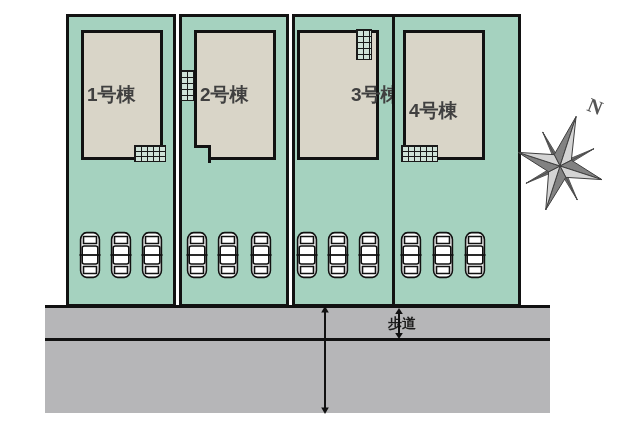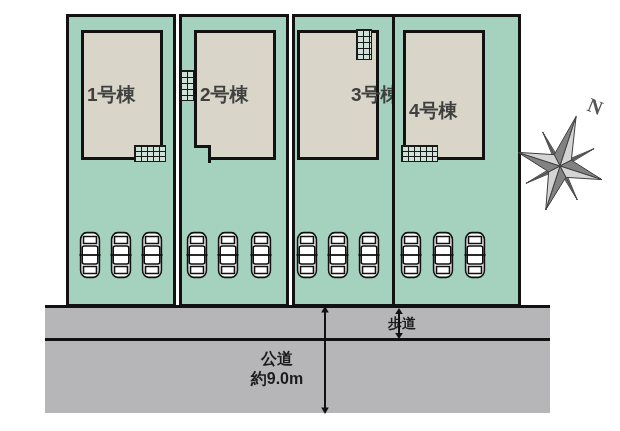--- a/index.html
+++ b/index.html
@@ -273,24 +273,20 @@
   <div class="walk-label" style="left:388px;top:316px;">歩道</div>
   <div class="dimarrow" style="left:392px;top:308px;">
     <svg width="14" height="31" viewBox="0 0 14 31" xmlns="http://www.w3.org/2000/svg">
       <line x1="7" y1="3" x2="7" y2="28" stroke="#111" stroke-width="2"></line>
       <polygon points="7,0 3.2,6 10.8,6" fill="#111"></polygon>
       <polygon points="7,31 3.2,25 10.8,25" fill="#111"></polygon>
     </svg>
   </div>
 
   <div class="road" style="left:45px;top:341px;width:505px;height:72px;"></div>
-  <div class="road-label" style="left:232px;top:349px;width:90px;">
-    <span>公道</span><br>
-    <span>約9.0m</span>
-  </div>
   <div class="dimarrow" style="left:318px;top:306px;">
     <svg width="14" height="108" viewBox="0 0 14 108" xmlns="http://www.w3.org/2000/svg">
       <line x1="7" y1="3" x2="7" y2="105" stroke="#111" stroke-width="2"></line>
       <polygon points="7,0 3.2,6.5 10.8,6.5" fill="#111"></polygon>
       <polygon points="7,108 3.2,101.5 10.8,101.5" fill="#111"></polygon>
     </svg>
   </div>
 
   <div class="compass">
     <svg viewBox="0 0 92 122" xmlns="http://www.w3.org/2000/svg">

